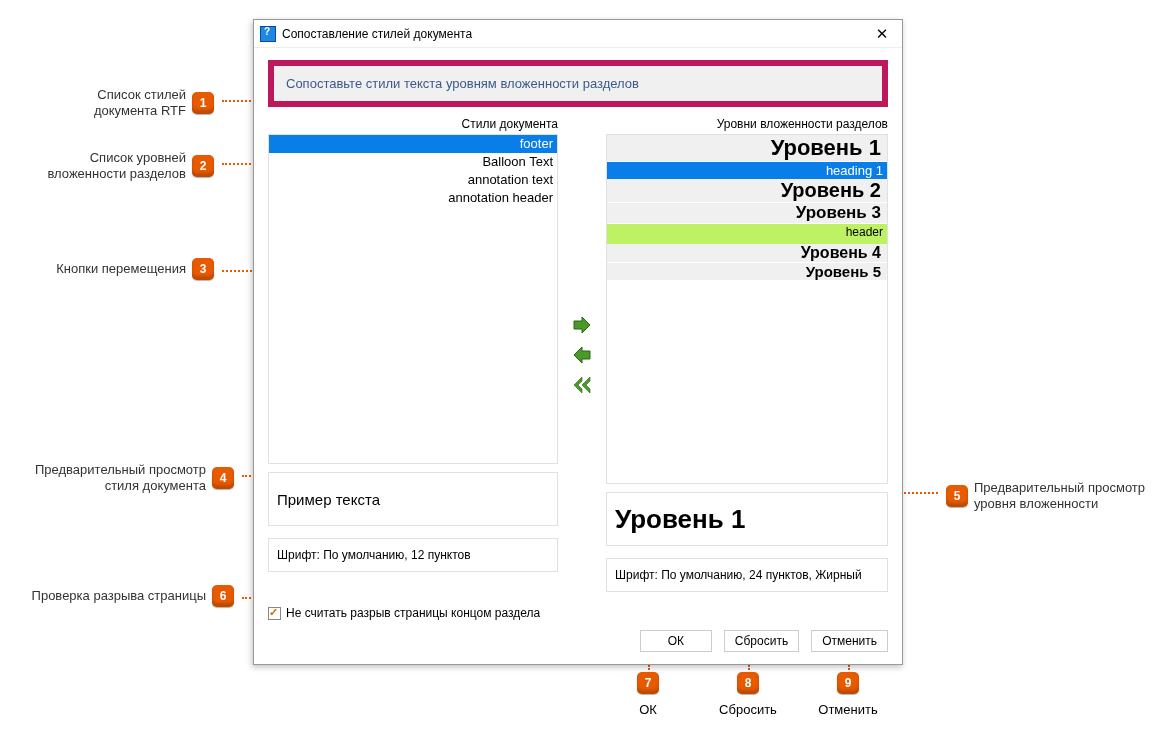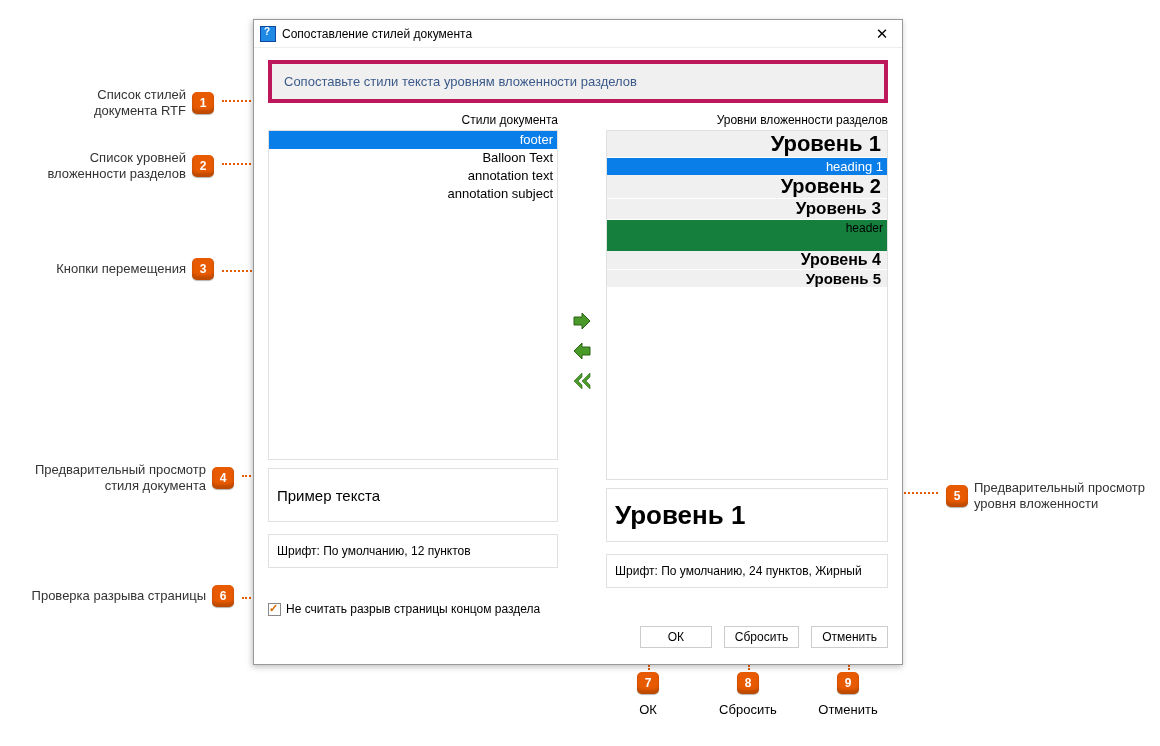--- a/index.html
+++ b/index.html
@@ -51,21 +51,21 @@
     display: flex; align-items: center; justify-content: center;
     cursor: pointer;
     font-size: 15px;
     font-family: Arial;
   }
   .banner {
     margin: 12px 14px 10px 14px;
     padding: 10px 12px;
     background: #f0f0f0;
     color: #3b5a8a;
-    border: 4px solid #be185d;
+    border: 6px solid #be185d;
     font-size: 13px;
   }
   .columns {
     display: flex;
     padding: 0 14px;
     gap: 6px;
     text-align: right;
   }
   .col-left { width: 290px; }
   .col-mid { width: 36px; display:flex; flex-direction:column; align-items:center; justify-content:center; gap:6px;}
@@ -81,21 +81,21 @@
   .listbox.right { height: 350px; }
   .style-item { padding: 1px 4px; cursor: pointer; line-height: 16px;}
   .style-item.selected { background: #0a7ee8; color: #fff; }
   .level-item { border-bottom: 0; padding: 0px 6px; cursor: pointer; background:#f0f0f0; margin-bottom:1px;}
   .lvl1 { font-weight: bold; font-size: 22px; }
   .lvl2 { font-weight: bold; font-size: 20px; padding-left: 12px; }
   .lvl3 { font-weight: bold; font-size: 17px; padding-left: 14px; }
   .lvl4 { font-weight: bold; font-size: 16px; padding-left: 50px; }
   .lvl5 { font-weight: bold; font-size: 15px; padding-left: 70px; }
   .heading-assigned { background:#0a7ee8; color:#fff; font-size:13px; padding:1px 4px 1px 18px;}
-  .header-assigned { font-size:12px; padding:1px 4px 16px 46px; background:#15803d;}
+  .header-assigned { font-size:12px; padding:1px 4px 5px 46px; background:#bef264;}
   .move-btn {
     width: 26px; height: 24px;
     display:flex; align-items:center; justify-content:center;
     cursor:pointer;
   }
   .preview-box {
     margin-top: 8px;
     border: 1px solid #e0e0e0;
     height: 54px;
     padding: 6px 8px;
@@ -272,21 +272,21 @@
 
   <div class="banner">Сопоставьте стили текста уровням вложенности разделов</div>
 
   <div class="columns">
     <div class="col-left">
       <div class="col-label">Стили документа</div>
       <div class="listbox">
         <div class="style-item selected">footer</div>
         <div class="style-item">Balloon Text</div>
         <div class="style-item">annotation text</div>
-        <div class="style-item">annotation subject</div>
+        <div class="style-item">annotation header</div>
       </div>
       <div class="preview-box">Пример текста</div>
       <div class="font-desc">Шрифт: По умолчанию, 12 пунктов</div>
     </div>
 
     <div class="col-mid">
       <div class="move-btn">
         <svg class="arrow" width="20" height="16" viewBox="0 0 20 16">
             <path d="M2 4 L10 4 L10 0 L18 8 L10 16 L10 12 L2 12 Z" fill="#4a9a2a" stroke="#2c6316" stroke-width="1"></path>
           </svg>

